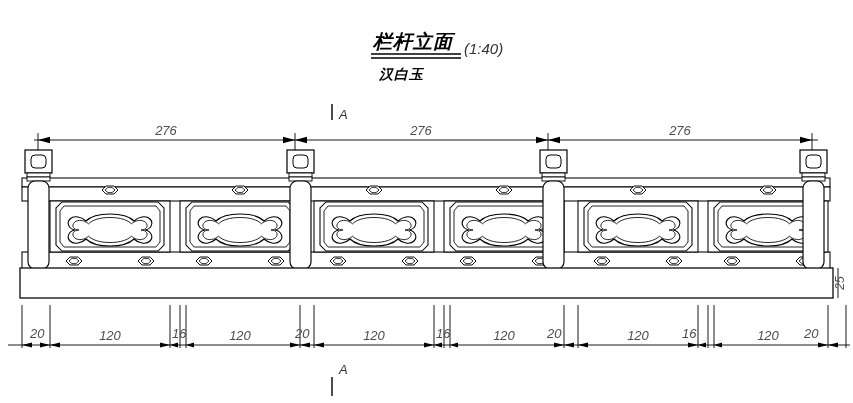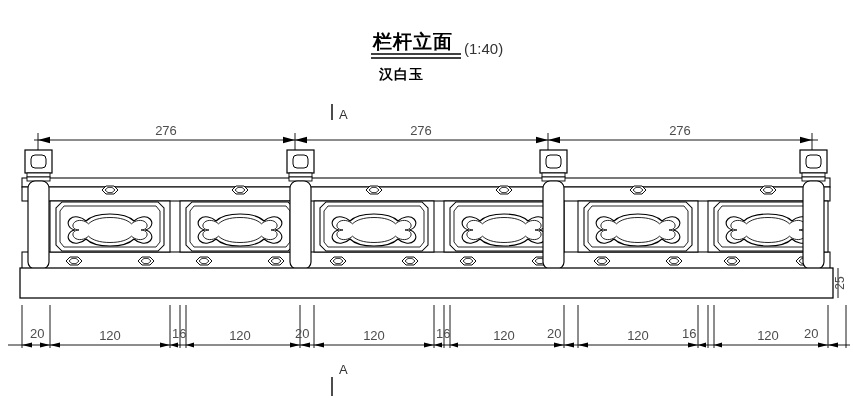--- a/index.html
+++ b/index.html
@@ -1,18 +1,18 @@
 <!DOCTYPE html>
 <html><head>
 <meta charset="utf-8">
 <style>
   html,body{margin:0;padding:0;background:#ffffff;}
   body{width:853px;height:403px;position:relative;overflow:hidden;
        font-family:"Liberation Sans","DejaVu Sans",sans-serif;color:#000;}
-  #stage{position:absolute;inset:0;width:853px;height:336px;}
+  #stage{position:absolute;inset:0;width:853px;height:336px;font-style:italic;}
   svg{display:block;}
   .t-cjk{font-family:"DejaVu Sans","Liberation Sans",sans-serif;font-weight:700;}
   .t-num{font-family:"Liberation Sans","DejaVu Sans",sans-serif;}
 </style>
 </head>
 <body>
 
 <div id="stage">
 <svg width="853" height="403" viewBox="0 0 853 403" shape-rendering="geometricPrecision">
 

